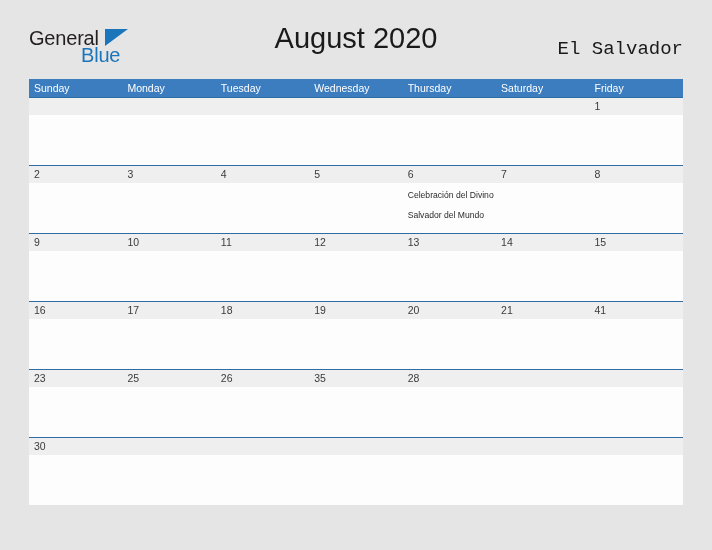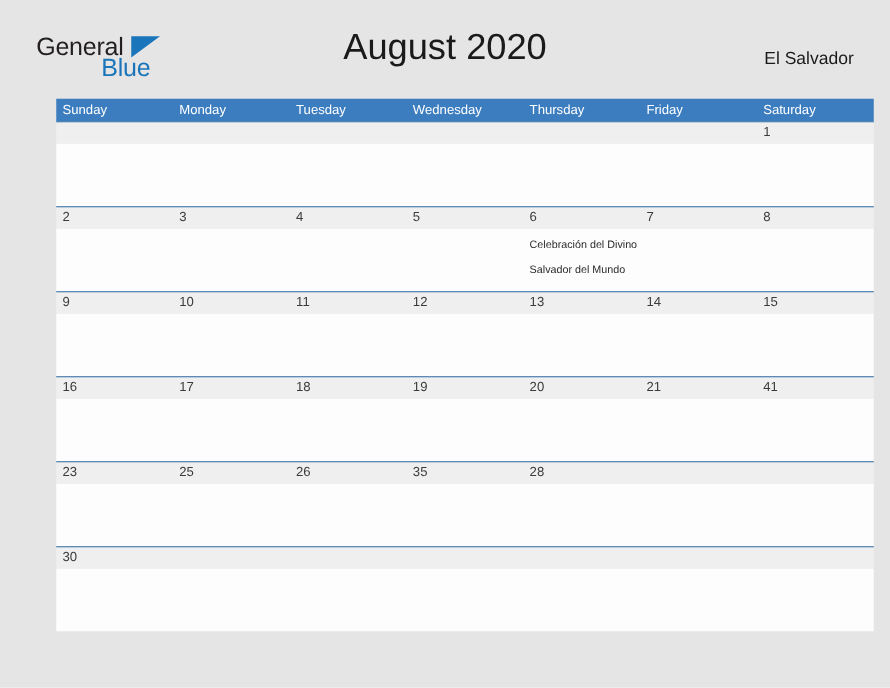--- a/index.html
+++ b/index.html
@@ -75,33 +75,32 @@
     color: #1a1a1a;
     font-weight: normal;
     font-family: "Liberation Sans", sans-serif;
     letter-spacing: 0px;
   }
 
   .country {
     position: absolute;
     right: 0px;
     top: 16px;
-    font-size: 14px;
+    font-size: 19px;
     color: #1a1a1a;
-    font-family: Liberation Sans, sans-serif;
+    font-family: Liberation Mono, monospace;
     white-space: nowrap;
   }
 
   
   .calendar {
     position: absolute;
     left: 29px;
     top: 79px;
     width: 654px;
-    margin-left: 16px;
   }
   .weekdays {
     display: flex;
     width: 654px;
     height: 18px;
     background: #3c7dbf;
   }
   .weekday {
     width: 93.43px;
     flex: 0 0 93.43px;
@@ -182,22 +181,22 @@
   </div>
 
   <div class="calendar">
 
     <div class="weekdays">
       <div class="weekday">Sunday</div>
       <div class="weekday">Monday</div>
       <div class="weekday">Tuesday</div>
       <div class="weekday">Wednesday</div>
       <div class="weekday">Thursday</div>
+      <div class="weekday">Saturday</div>
       <div class="weekday">Friday</div>
-      <div class="weekday">Saturday</div>
     </div>
 
     <div class="week">
       <div class="week-numbers">
         <div class="daynum"></div>
         <div class="daynum"></div>
         <div class="daynum"></div>
         <div class="daynum"></div>
         <div class="daynum"></div>
         <div class="daynum"></div>

